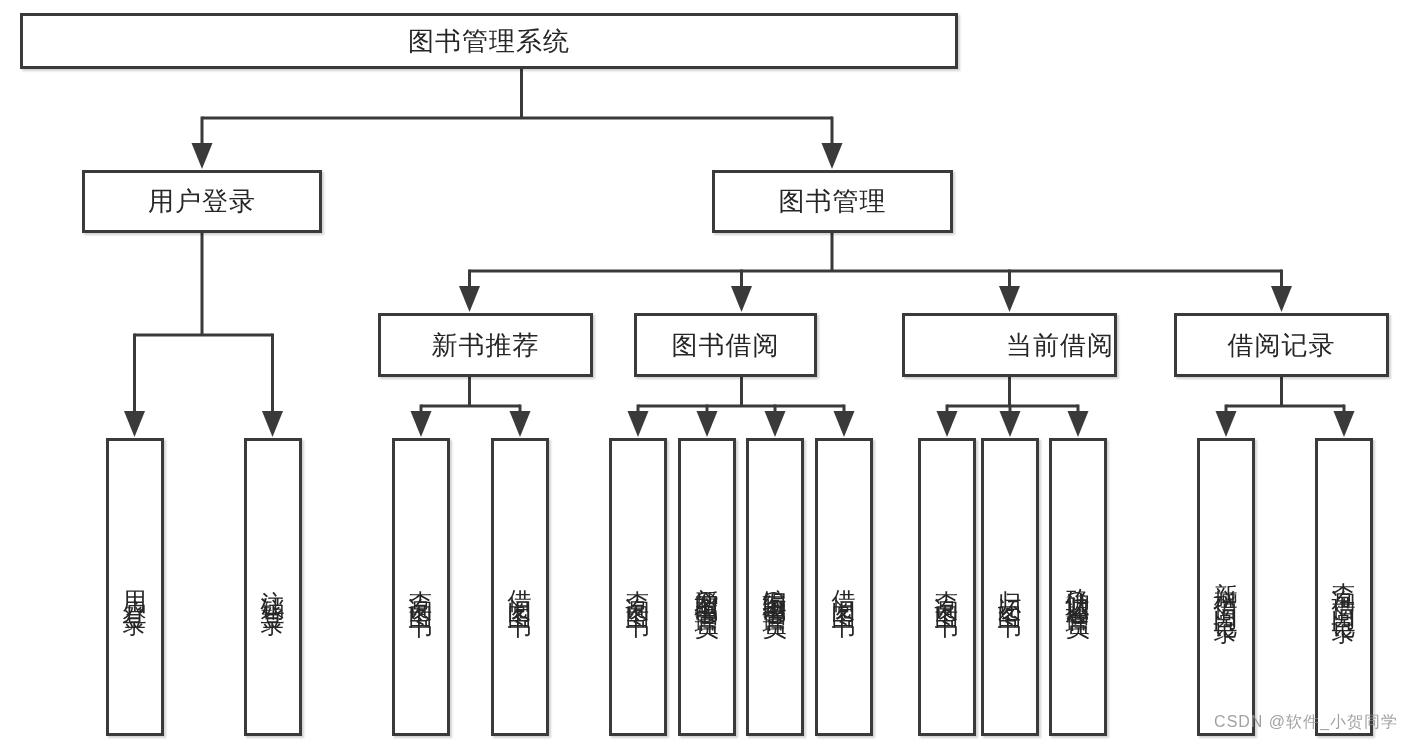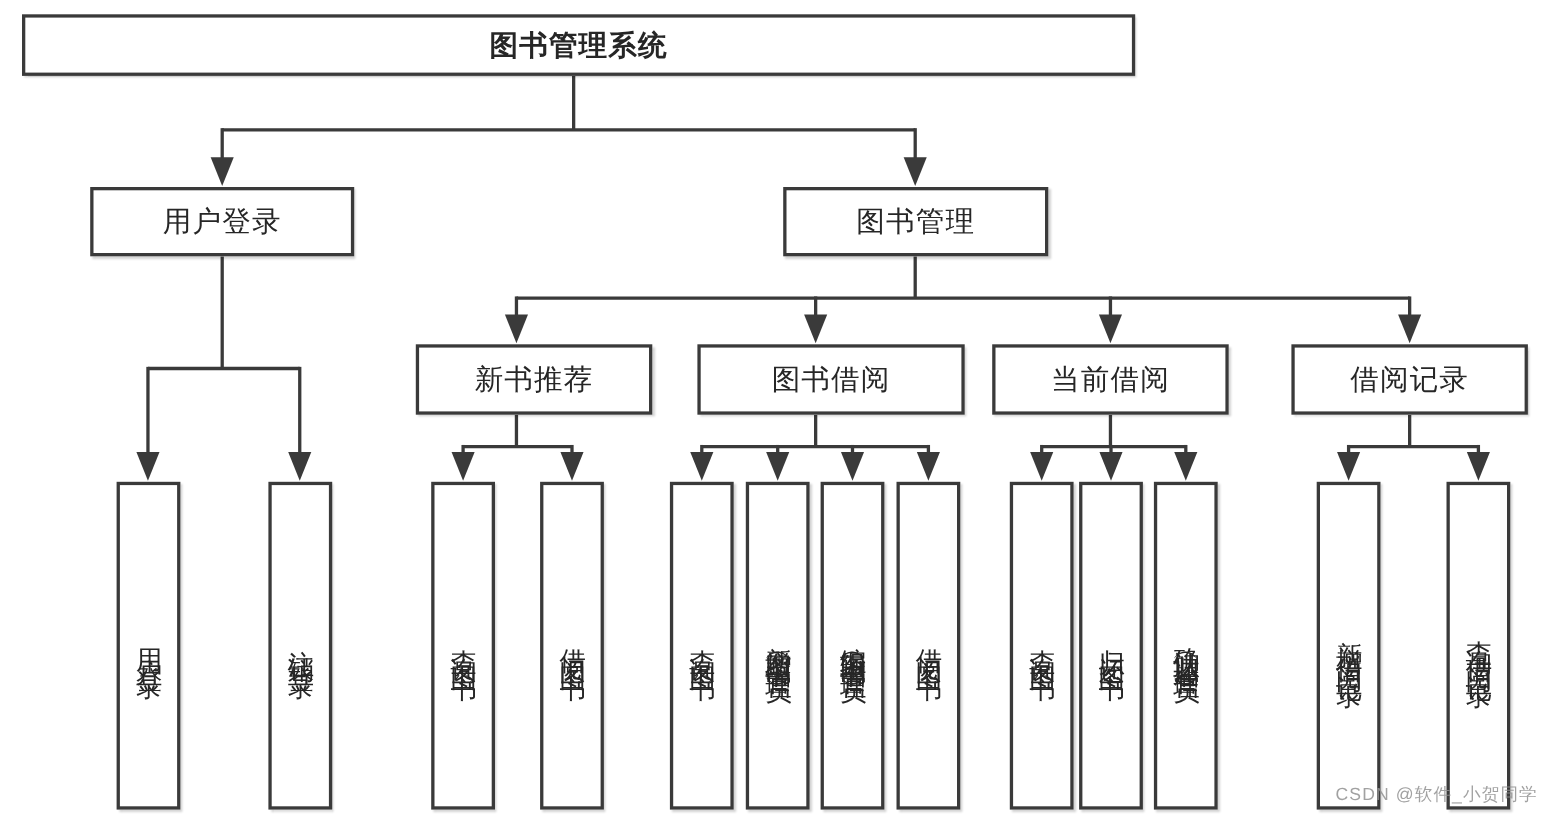--- a/index.html
+++ b/index.html
@@ -118,38 +118,38 @@
       <polygon points="775,437 764.5,411 785.5,411"></polygon>
       <polygon points="844,437 833.5,411 854.5,411"></polygon>
       <polygon points="947,437 936.5,411 957.5,411"></polygon>
       <polygon points="1010,437 999.5,411 1020.5,411"></polygon>
       <polygon points="1078,437 1067.5,411 1088.5,411"></polygon>
       <polygon points="1226,437 1215.5,411 1236.5,411"></polygon>
       <polygon points="1344,437 1333.5,411 1354.5,411"></polygon>
     </g>
   </svg>
 
-  <div class="box" style="left:20px; top:13px; width:1012px; height:56px;font-weight:bold;">
+  <div class="box" style="left:20px; top:13px; width:938px; height:56px;">
     <span class="hlabel">图书管理系统</span>
   </div>
 
   <div class="box" style="left:82px; top:170px; width:240px; height:63px;">
     <span class="hlabel">用户登录</span>
   </div>
   <div class="box" style="left:712px; top:170px; width:241px; height:63px;font-family:Liberation Mono, monospace;">
     <span class="hlabel">图书管理</span>
   </div>
 
   <div class="box" style="left:362px; top:313px; width:215px; height:64px;margin-left:16px;">
     <span class="hlabel">新书推荐</span>
   </div>
-  <div class="box" style="left:634px; top:313px; width:243px; height:64px;">
+  <div class="box" style="left:634px; top:313px; width:183px; height:64px;">
     <span class="hlabel">图书借阅</span>
   </div>
-  <div class="box" style="left:902px; top:313px; width:215px; height:64px;">
+  <div class="box" style="left:902px; top:313px; width:215px; height:64px;justify-content:flex-end;">
     <span class="hlabel">当前借阅</span>
   </div>
   <div class="box" style="left:1174px; top:313px; width:215px; height:64px;">
     <span class="hlabel">借阅记录</span>
   </div>
 
   <div class="box vnode" style="left:106px;">
     <span class="vlabel">用户登录</span>
   </div>
   <div class="box vnode" style="left:244px;">

